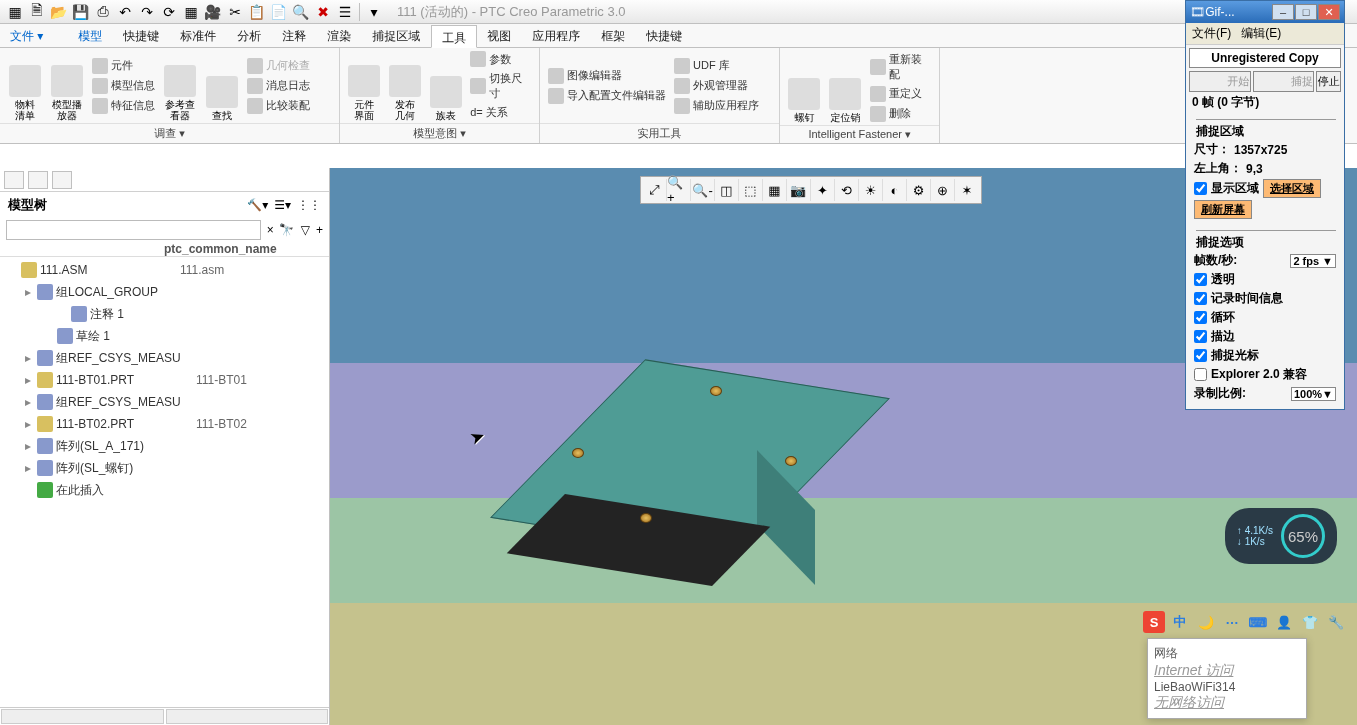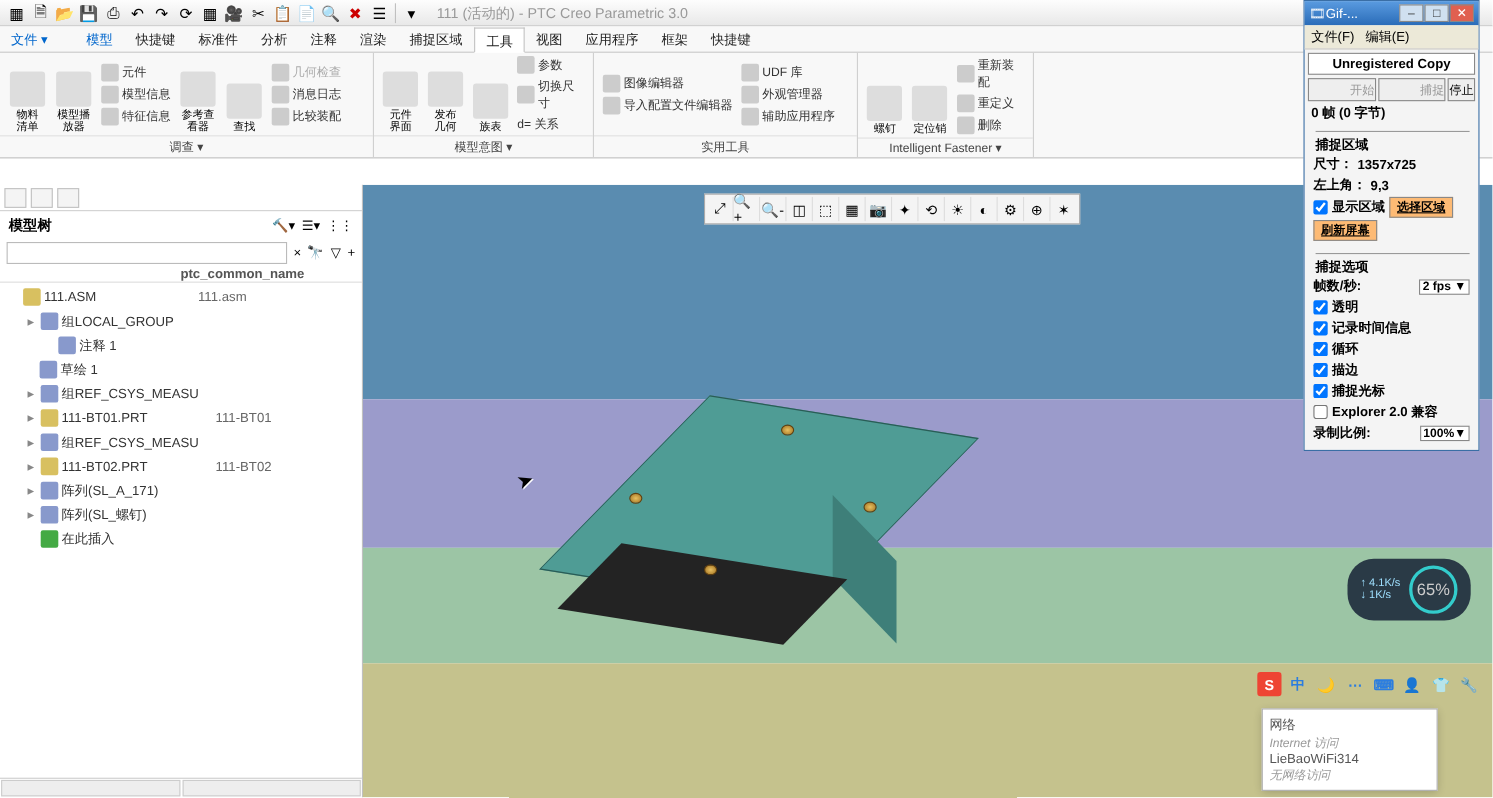--- a/index.html
+++ b/index.html
@@ -97,21 +97,21 @@
 
 .net-meter { position: absolute; right: 20px; top: 508px; background: #2a3a46; border-radius: 24px; padding: 6px 12px; color: #9fe0ff; font-size: 10px; display: flex; align-items: center; gap: 8px; }
 .net-meter .circ { width: 44px; height: 44px; border: 3px solid #3cc; border-radius: 50%; display: flex; align-items: center; justify-content: center; font-size: 15px; color: #ccc; }
 
 .ime-bar { position: absolute; right: 10px; bottom: 92px; display: flex; gap: 4px; align-items: center; }
 .ime-bar .ime { width: 22px; height: 22px; display: flex; align-items: center; justify-content: center; border-radius: 3px; font-size: 13px; }
 .ime-bar .red { background: #e43; color: #fff; font-weight: bold; }
 .ime-bar .blue { color: #2b7de0; font-weight: bold; }
 
 .net-pop { position: absolute; right: 50px; bottom: 6px; width: 160px; background: #fff; border: 1px solid #aaa; padding: 6px; font-size: 12px; color: #555; box-shadow: 0 2px 8px rgba(0,0,0,0.2); }
-.net-pop .sub { color: #999; font-style: italic; font-size: 11px; }
+.net-pop .sub { color: #999; font-style: italic; font-size: 14px; text-decoration: underline; }
 </style>
 </head>
 <body>
 
 <div class="qat">
   <span class="qat-icon">▦</span>
   <span class="qat-icon">🗎</span>
   <span class="qat-icon">📂</span>
   <span class="qat-icon">💾</span>
   <span class="qat-icon">⎙</span>
@@ -321,27 +321,27 @@
         <span class="ticon ylw"></span>
         <span class="tname">111.ASM</span>
         <span class="tcol2">111.asm</span>
       </div>
       <div class="tree-row" style="padding-left: 22px;">
         <span class="tw">▸</span>
         <span class="ticon "></span>
         <span class="tname">组LOCAL_GROUP</span>
         <span class="tcol2"></span>
       </div>
-      <div class="tree-row" style="padding-left: 38px;">
+      <div class="tree-row" style="padding-left: 56px;">
         <span class="tw"></span>
         <span class="ticon "></span>
         <span class="tname">注释 1</span>
         <span class="tcol2"></span>
       </div>
-      <div class="tree-row" style="padding-left: 21px;">
+      <div class="tree-row" style="padding-left: 42px;">
         <span class="tw"></span>
         <span class="ticon "></span>
         <span class="tname">草绘 1</span>
         <span class="tcol2"></span>
       </div>
       <div class="tree-row" style="padding-left: 22px;">
         <span class="tw">▸</span>
         <span class="ticon "></span>
         <span class="tname">组REF_CSYS_MEASU</span>
         <span class="tcol2"></span>

